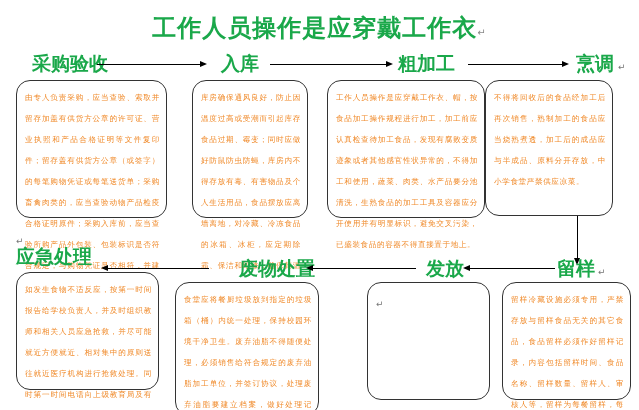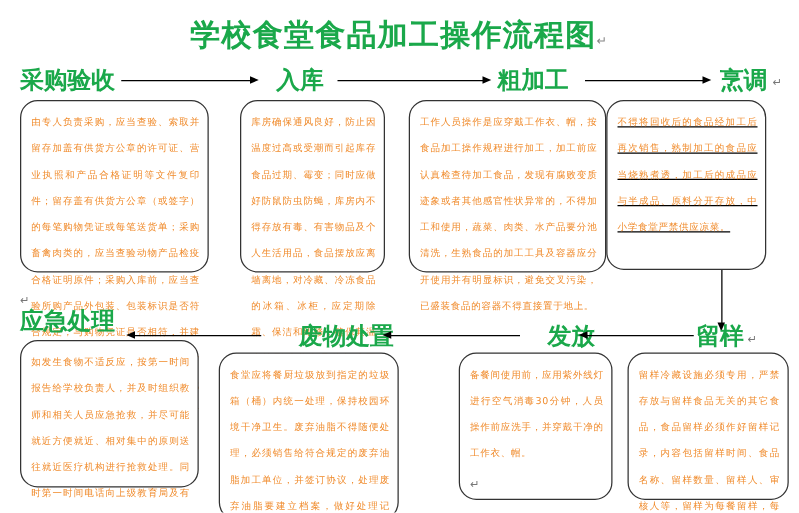--- a/index.html
+++ b/index.html
@@ -18,24 +18,24 @@
   .box { border: 1.3px solid #333; border-radius: 14px; background: #fff; box-sizing: border-box;
          padding: 6px 6px 4px 8px; }
   .box p { margin: 0; font-size: 7.6px; line-height: 21px; color: #f08a2a; letter-spacing: 0.6px;
            word-break: break-all; text-align: justify; }
   .pilcrow { font-size: 9px; color: #777; }
 </style>
 </head>
 <body>
 
 <div class="abs title">
-  <span>学校食堂食品加工操作流程图</span><span class="pm">↵</span>
+  <span>工作人员操作是应穿戴工作衣</span><span class="pm">↵</span>
 </div>
 
-<div class="abs step" style="left:16px; top:51px;">采购验收</div>
+<div class="abs step" style="left:32px; top:51px;">采购验收</div>
 <div class="abs step" style="left:221px; top:51px;">入库</div>
 <div class="abs step" style="left:398px; top:51px;">粗加工</div>
 <div class="abs step" style="left:576px; top:51px;text-align:right;">烹调</div>
 <span class="abs pilcrow" style="left:618px; top:62px;">↵</span>
 
 <div class="abs hline" style="left:97px; top:64px; width:104px;"></div>
 <div class="abs arrow-r" style="left:200px; top:60.5px;"></div>
 <div class="abs hline" style="left:270px; top:64px; width:117px;"></div>
 <div class="abs arrow-r" style="left:386px; top:60.5px;"></div>
 <div class="abs hline" style="left:468px; top:64px; width:95px;"></div>
@@ -43,47 +43,46 @@
 
 <div class="abs box" style="left:16px; top:80px; width:151px; height:138px;">
   <p>由专人负责采购，应当查验、索取并留存加盖有供货方公章的许可证、营业执照和产品合格证明等文件复印件；留存盖有供货方公章（或签字）的每笔购物凭证或每笔送货单；采购畜禽肉类的，应当查验动物产品检疫合格证明原件；采购入库前，应当查验所购产品外包装、包装标识是否符合规定，与购物凭证是否相符，并建立采购记录；采购记录应当如实记录产品的名称、规格、数量、生产批号、保质期、供应单位名称及联系方式、进货日期等。</p>
 </div>
 <div class="abs box" style="left:192px; top:80px; width:116px; height:138px;">
   <p>库房确保通风良好，防止因温度过高或受潮而引起库存食品过期、霉变；同时应做好防鼠防虫防蝇，库房内不得存放有毒、有害物品及个人生活用品，食品摆放应离墙离地，对冷藏、冷冻食品的冰箱、冰柜，应定期除霜、保洁和维修，确保其温度达到贮藏食品的标准要求，并注意生熟分开存放。</p>
 </div>
 <div class="abs box" style="left:327px; top:80px; width:158px; height:138px;">
   <p>工作人员操作是应穿戴工作衣、帽，按食品加工操作规程进行加工，加工前应认真检查待加工食品，发现有腐败变质迹象或者其他感官性状异常的，不得加工和使用，蔬菜、肉类、水产品要分池清洗，生熟食品的加工工具及容器应分开使用并有明显标识，避免交叉污染，已盛装食品的容器不得直接置于地上。</p>
 </div>
-<div class="abs box" style="left:485px; top:80px; width:128px; height:136px;text-decoration:underline;">
+<div class="abs box" style="left:485px; top:80px; width:128px; height:136px;">
   <p>不得将回收后的食品经加工后再次销售，熟制加工的食品应当烧熟煮透，加工后的成品应与半成品、原料分开存放，中小学食堂严禁供应凉菜。</p>
 </div>
 
 <div class="abs vline" style="left:577px; top:216px; height:44px;"></div>
 <div class="abs arrow-d" style="left:574px; top:258px;"></div>
 
 <span class="abs pilcrow" style="left:16px; top:236px;">↵</span>
 
 <div class="abs step" style="left:16px; top:244px;">应急处理</div>
 <div class="abs step" style="left:211px; top:256px;margin-left:28px;">废物处置</div>
-<div class="abs step" style="left:438px; top:256px;">发放</div>
+<div class="abs step" style="left:426px; top:256px;">发放</div>
 <div class="abs step" style="left:557px; top:256px;text-align:right;">留样</div>
 <span class="abs pilcrow" style="left:598px; top:267px;">↵</span>
 
 <div class="abs arrow-l" style="left:101px; top:264.5px;"></div>
 <div class="abs hline" style="left:107px; top:268px; width:102px;"></div>
 <div class="abs arrow-l" style="left:306px; top:264.5px;"></div>
 <div class="abs hline" style="left:312px; top:268px; width:104px;"></div>
 <div class="abs arrow-l" style="left:463px; top:264.5px;"></div>
 <div class="abs hline" style="left:469px; top:268px; width:86px;"></div>
 
 <div class="abs box" style="left:16px; top:272px; width:143px; height:118px;">
   <p>如发生食物不适反应，按第一时间报告给学校负责人，并及时组织教师和相关人员应急抢救，并尽可能就近方便就近、相对集中的原则送往就近医疗机构进行抢救处理。同时第一时间电话向上级教育局及有关单位报告发生时间、主要症状、不适人数等情况。</p>
 </div>
 <div class="abs box" style="left:175px; top:282px; width:144px; height:134px;">
   <p>食堂应将餐厨垃圾放到指定的垃圾箱（桶）内统一处理，保持校园环境干净卫生。废弃油脂不得随便处理，必须销售给符合规定的废弃油脂加工单位，并签订协议，处理废弃油脂要建立档案，做好处理记录，并长期保存。</p>
 </div>
 <div class="abs box" style="left:367px; top:282px; width:123px; height:118px;">
-  <p>备餐间使用前，应用紫外线灯进行空气消毒30分钟，人员操作前应洗手，并穿戴干净的工作衣、帽。</p>
   <span class="pilcrow" style="display:block; margin-top:10px;">↵</span>
 </div>
 <div class="abs box" style="left:502px; top:282px; width:129px; height:118px;">
   <p>留样冷藏设施必须专用，严禁存放与留样食品无关的其它食品，食品留样必须作好留样记录，内容包括留样时间、食品名称、留样数量、留样人、审核人等，留样为每餐留样，每个菜品均需留样，留样量为100克，在冷藏条件下存放48小时后方可处理。</p>
 </div>
 
 </body></html>

